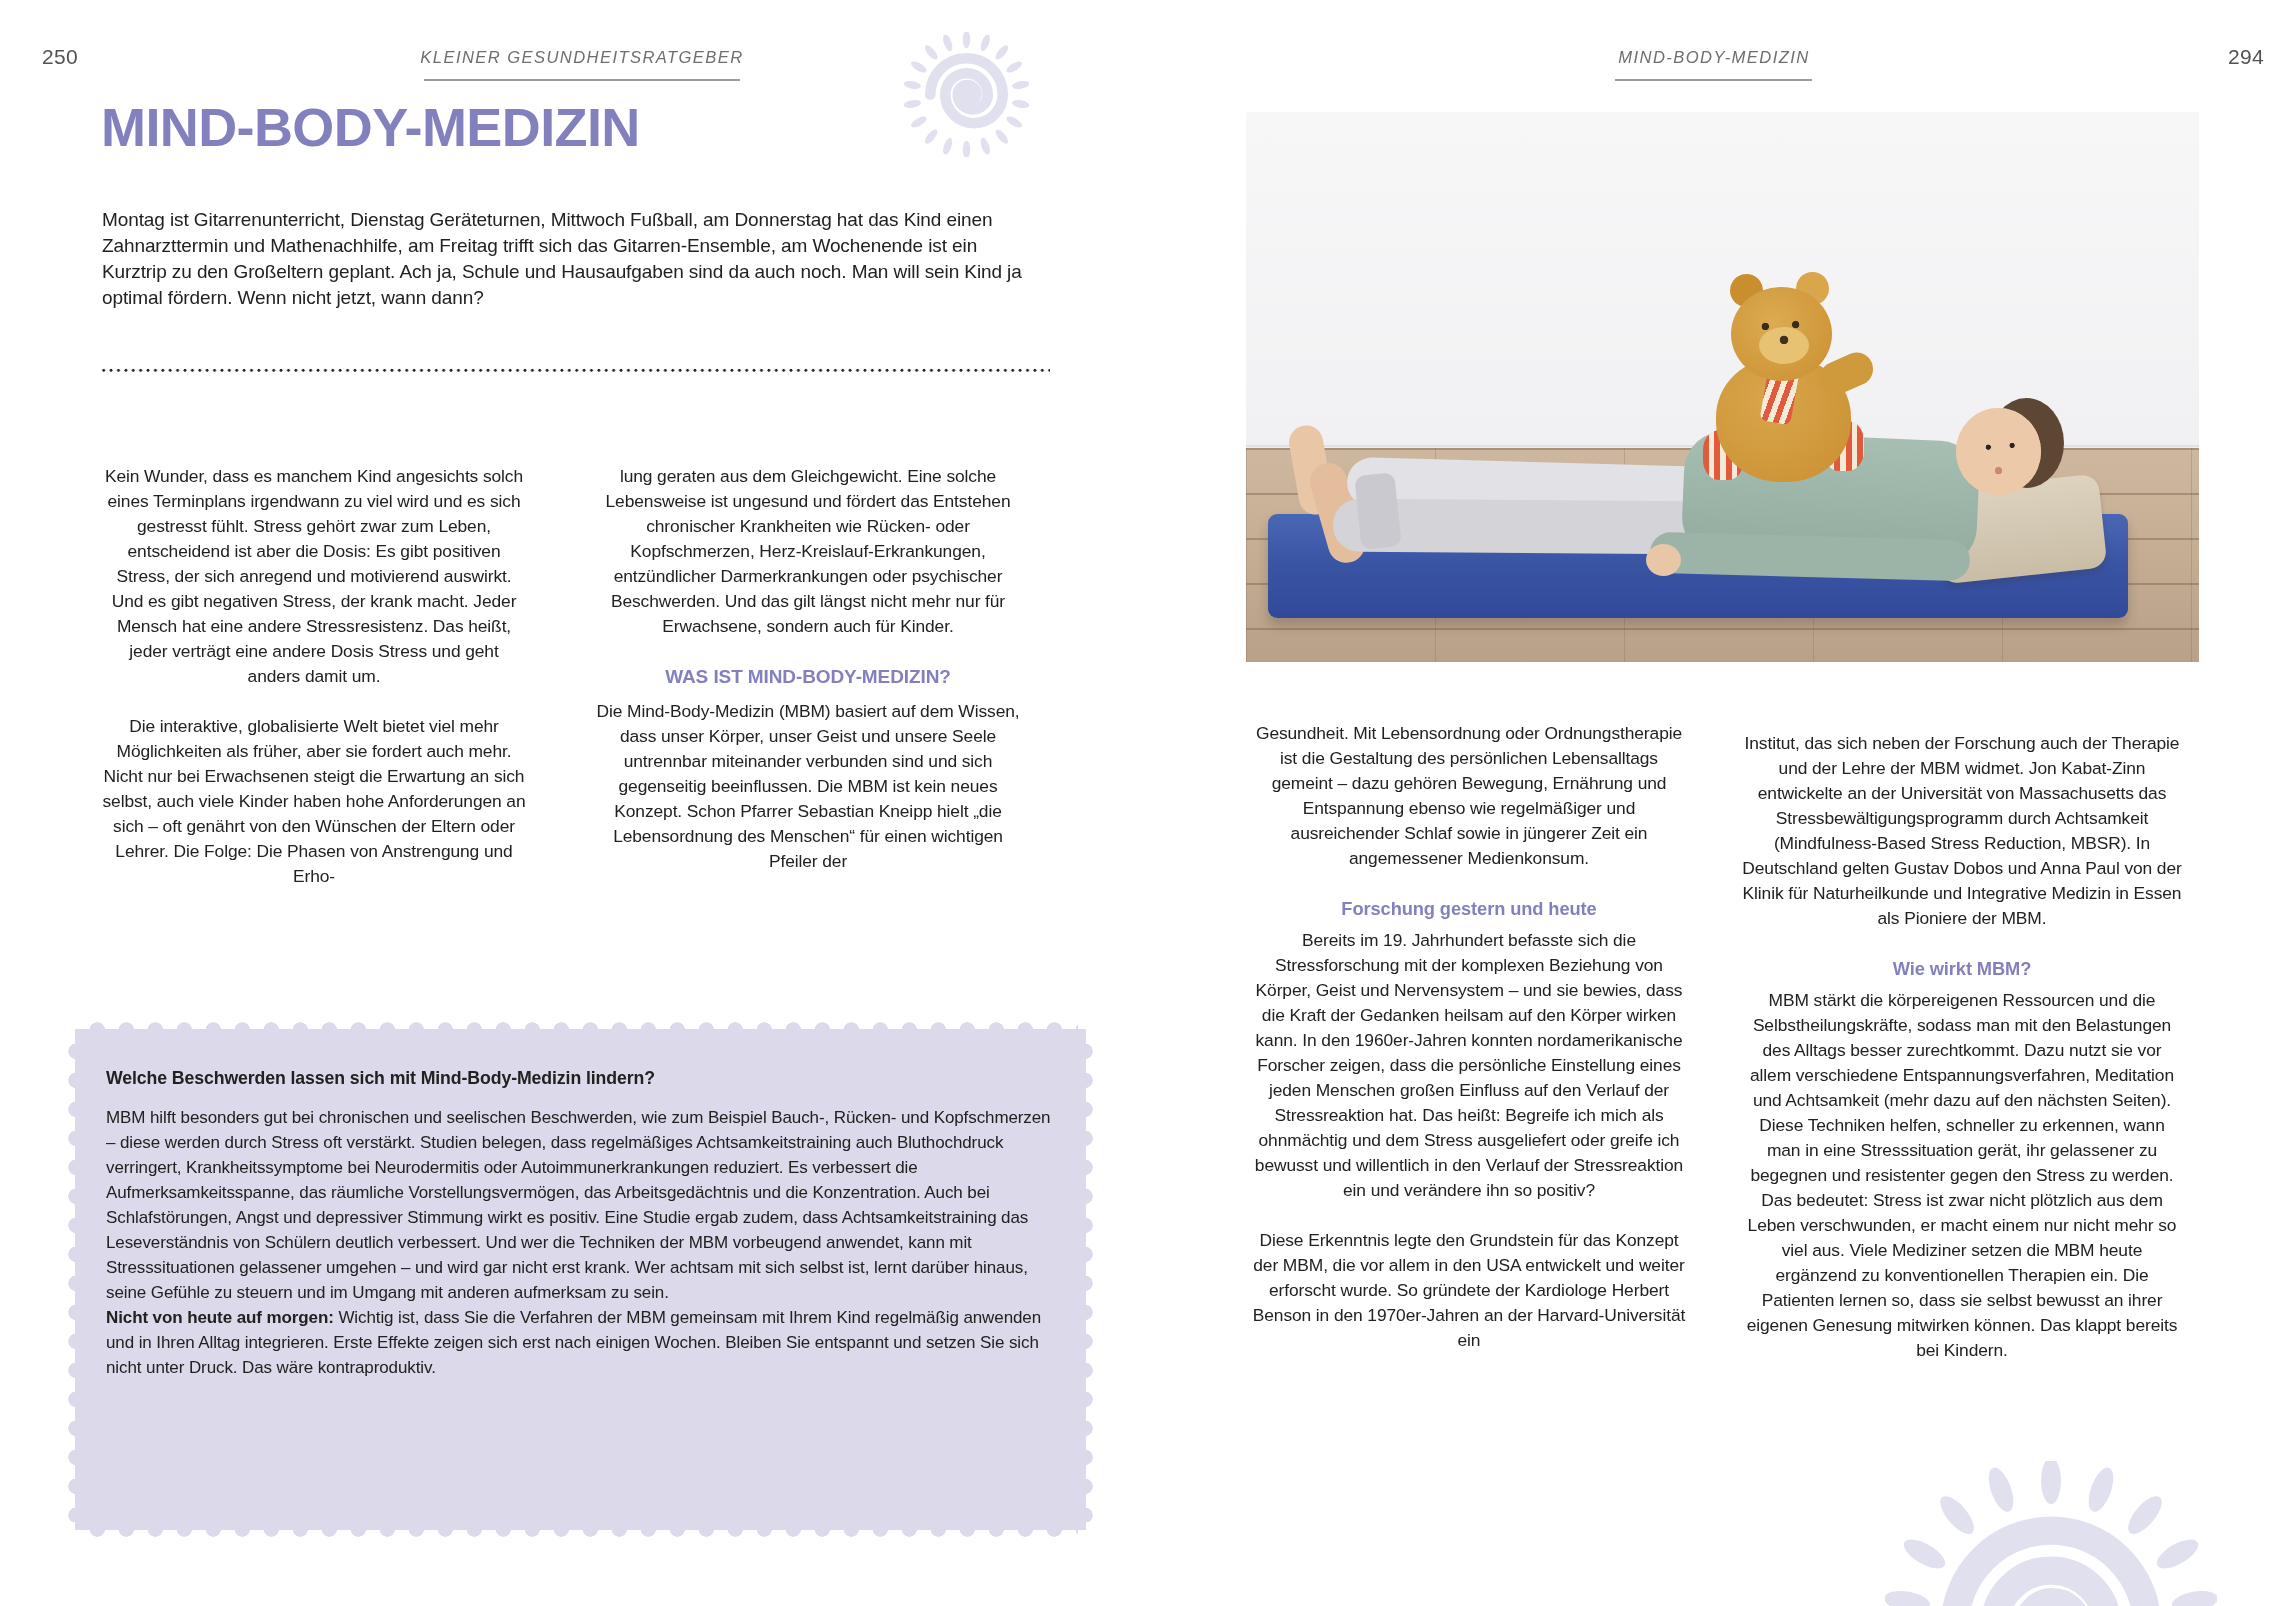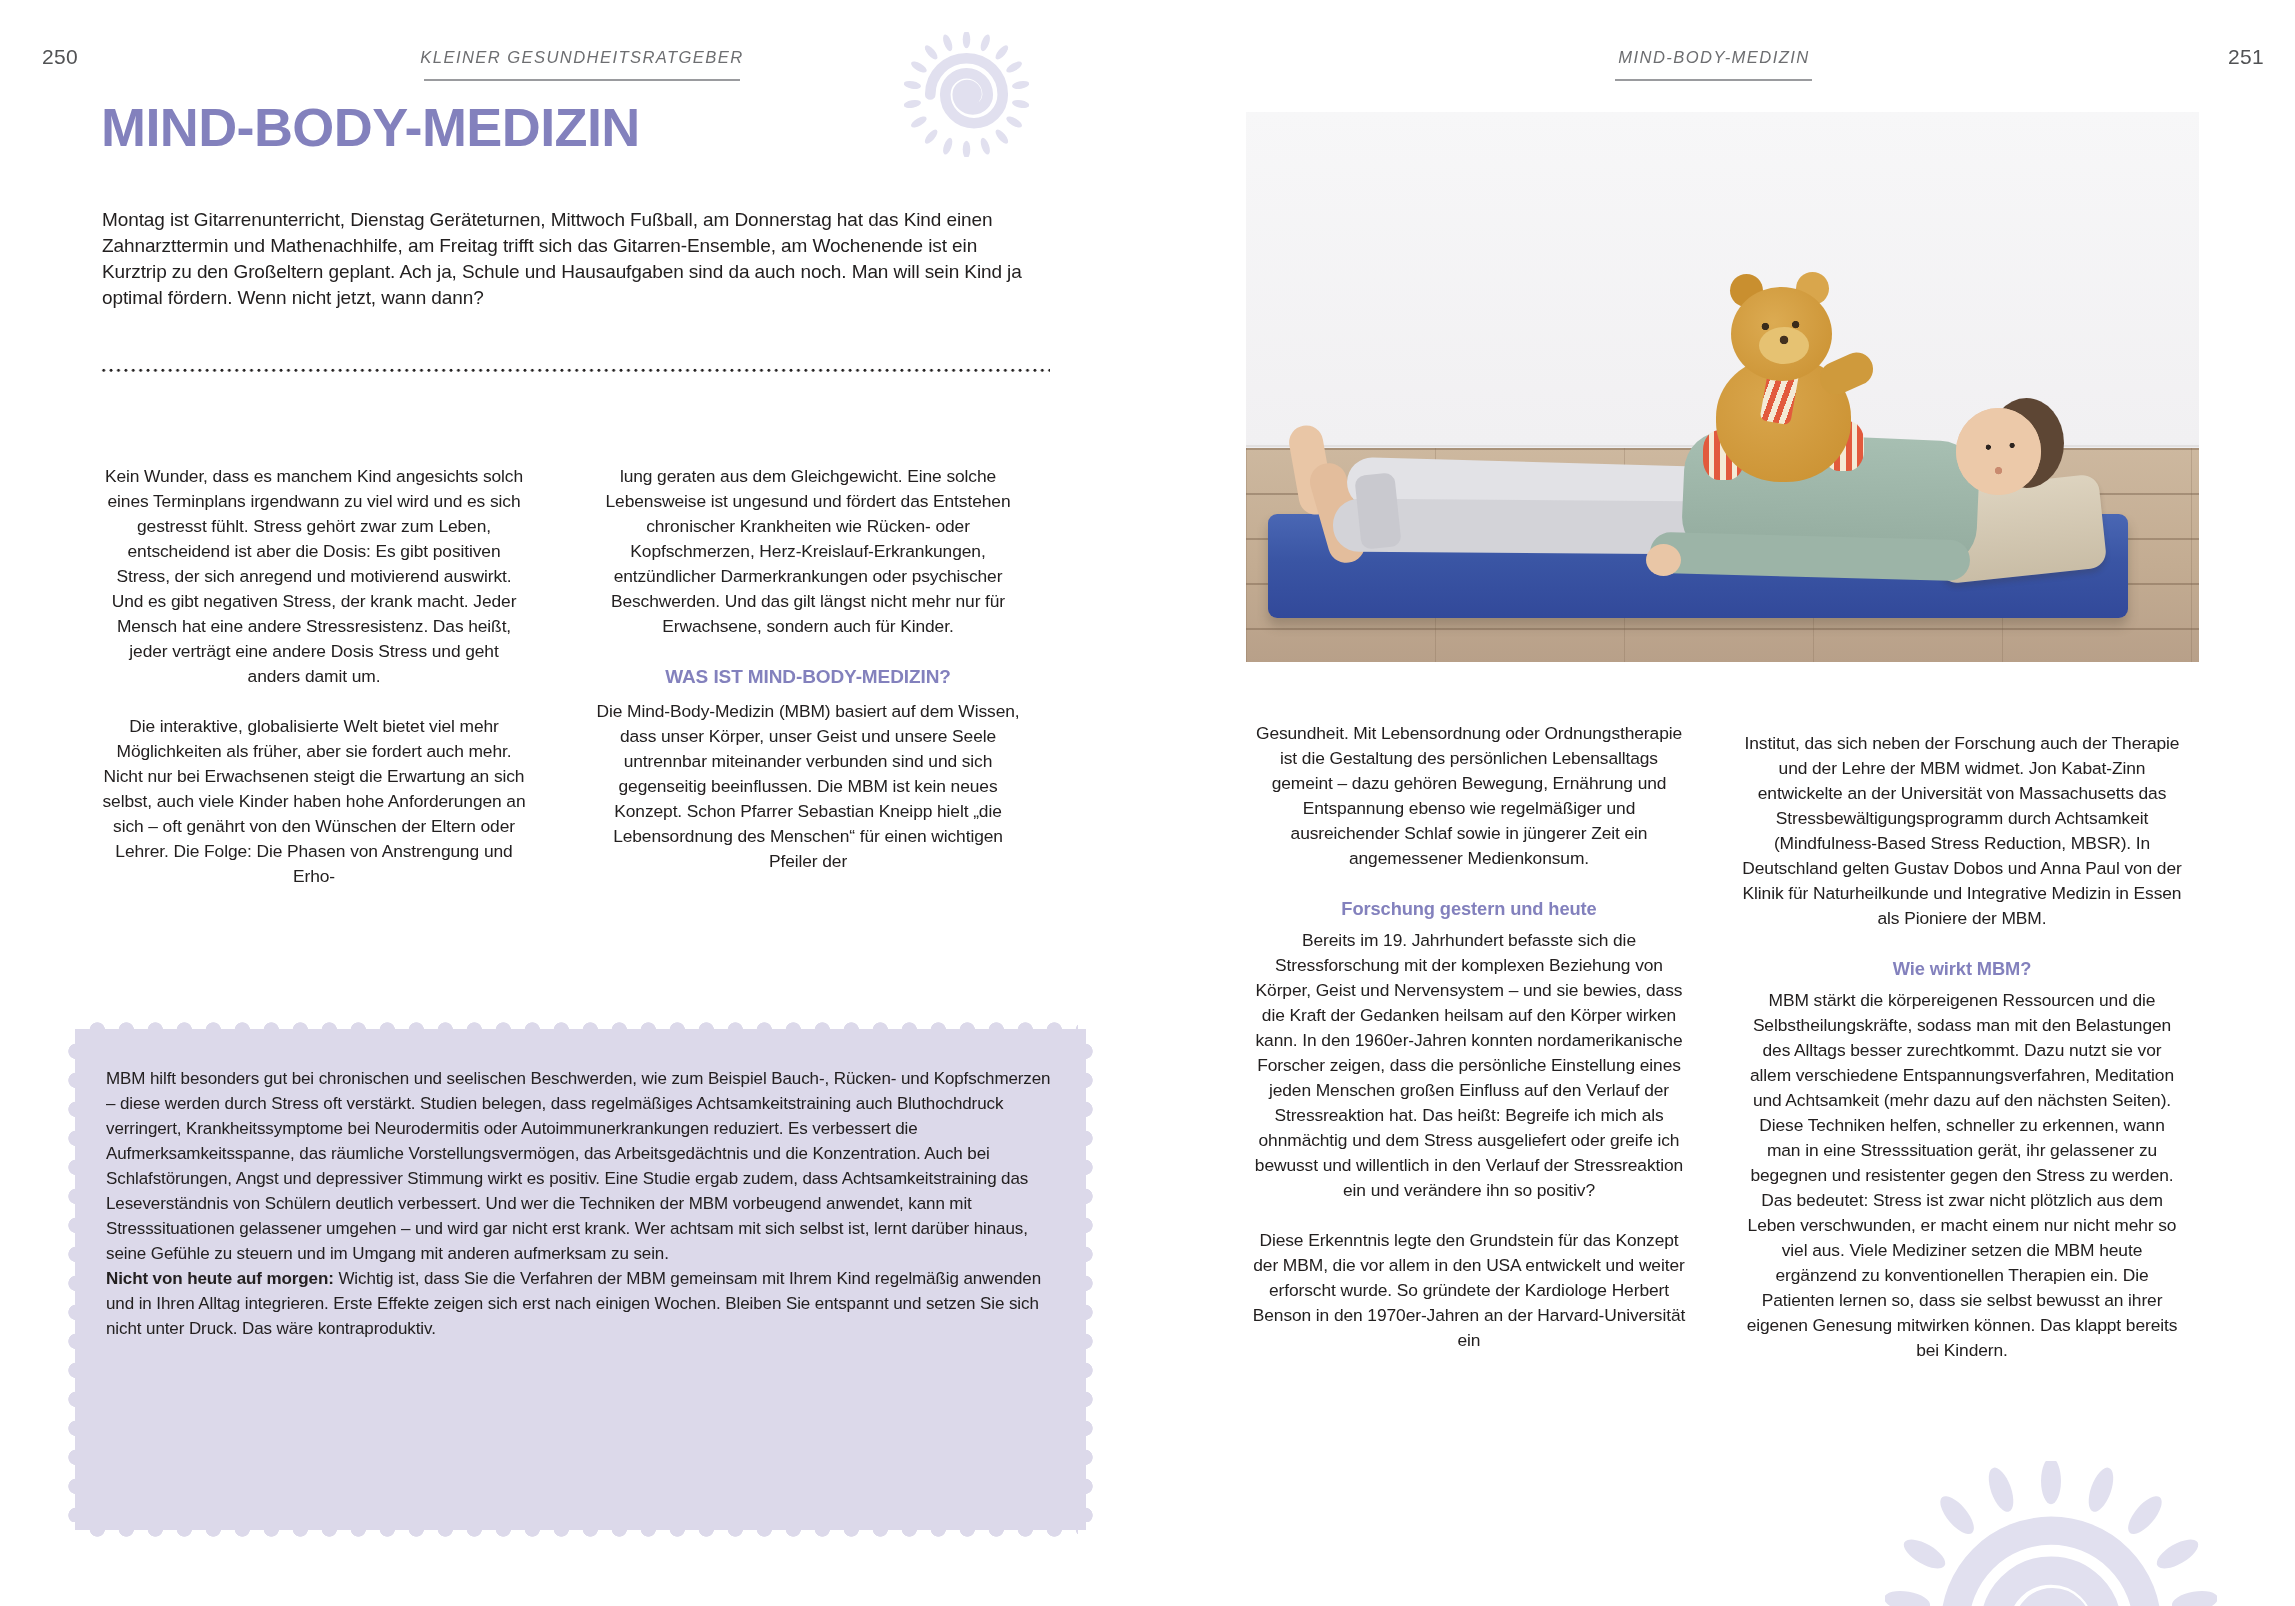--- a/index.html
+++ b/index.html
@@ -143,29 +143,30 @@
   <h2 class="caps-head">WAS IST MIND-BODY-MEDIZIN?</h2>
   <p>Die Mind-Body-Medizin (MBM) basiert auf dem Wissen, dass unser Körper, unser Geist und unsere Seele untrennbar miteinander verbunden sind und sich gegenseitig beeinflussen. Die MBM ist kein neues Konzept. Schon Pfarrer Sebastian Kneipp hielt „die Lebensordnung des Menschen“ für einen wichtigen Pfeiler der</p>
 </div>
 
 <div class="abs stampbox" style="left:75px;top:1029px;width:1011px;height:501px;">
   <div class="bump t"></div>
   <div class="bump b"></div>
   <div class="bump l"></div>
   <div class="bump r"></div>
   <div class="inner">
+    <h3>Welche Beschwerden lassen sich mit Mind-Body-Medizin lindern?</h3>
     <div><span>MBM hilft besonders gut bei chronischen und seelischen Beschwerden, wie zum Beispiel Bauch-, Rücken- und Kopfschmerzen – diese werden durch Stress oft verstärkt. Studien belegen, dass regelmäßiges Achtsamkeitstraining auch Bluthochdruck verringert, Krankheitssymptome bei Neurodermitis oder Autoimmunerkrankungen reduziert. Es verbessert die Aufmerksamkeitsspanne, das räumliche Vorstellungsvermögen, das Arbeitsgedächtnis und die Konzentration. Auch bei Schlafstörungen, Angst und depressiver Stimmung wirkt es positiv. Eine Studie ergab zudem, dass Achtsamkeitstraining das Leseverständnis von Schülern deutlich verbessert. Und wer die Techniken der MBM vorbeugend anwendet, kann mit Stresssituationen gelassener umgehen – und wird gar nicht erst krank. Wer achtsam mit sich selbst ist, lernt darüber hinaus, seine Gefühle zu steuern und im Umgang mit anderen aufmerksam zu sein.</span><br>
       <strong>Nicht von heute auf morgen:</strong><span> Wichtig ist, dass Sie die Verfahren der MBM gemeinsam mit Ihrem Kind regelmäßig anwenden und in Ihren Alltag integrieren. Erste Effekte zeigen sich erst nach einigen Wochen. Bleiben Sie entspannt und setzen Sie sich nicht unter Druck. Das wäre kontraproduktiv.</span>
     </div>
   </div>
 </div>
 
 <div class="abs runhead" style="left:1474px;top:48px;width:480px;">MIND-BODY-MEDIZIN</div>
 <div class="abs runrule" style="left:1615px;top:79px;width:197px;"></div>
-<div class="abs pagenum" style="left:2211px;top:45px;width:53px;text-align:right;">251</div>
+<div class="abs pagenum" style="left:2211px;top:45px;width:53px;text-align:right;">294</div>
 
 <div class="abs photo" style="left:1246px;top:112px;width:953px;height:550px;" role="img" aria-label="Kind liegt entspannt auf dem Rücken auf einer blauen Yogamatte auf Holzboden, Kopf auf einem beigen Kissen, ein goldbrauner Teddybär sitzt auf seinem Bauch">
   <div class="wallmark"></div>
   <div class="floor"></div>
   <div class="mat"></div>
   <div class="pillow"></div>
   <div class="foot1"></div>
   <div class="foot2"></div>
   <div class="leg1"></div>
   <div class="leg2"></div>

